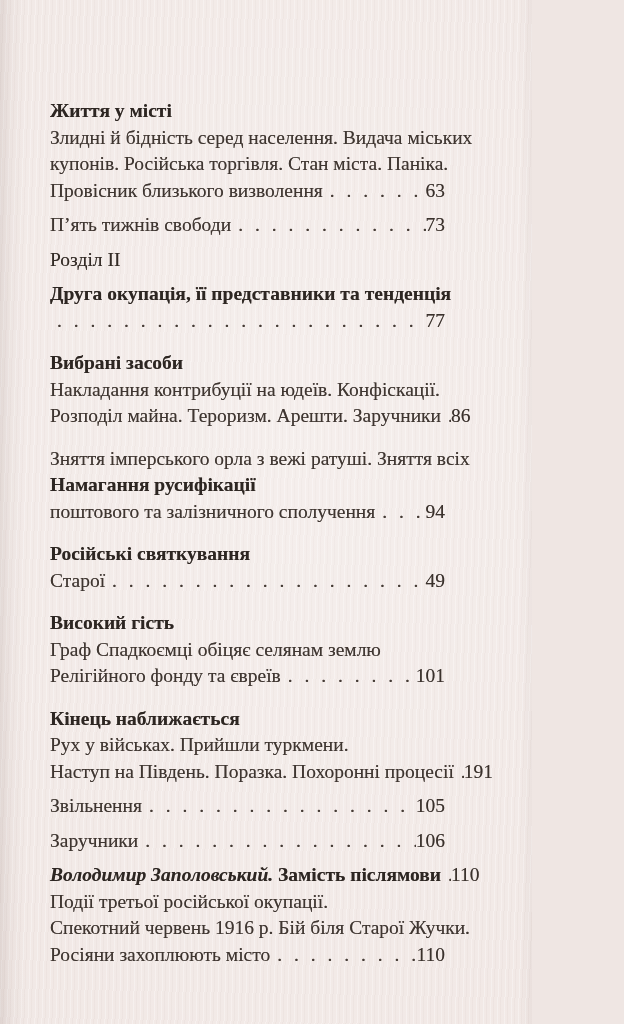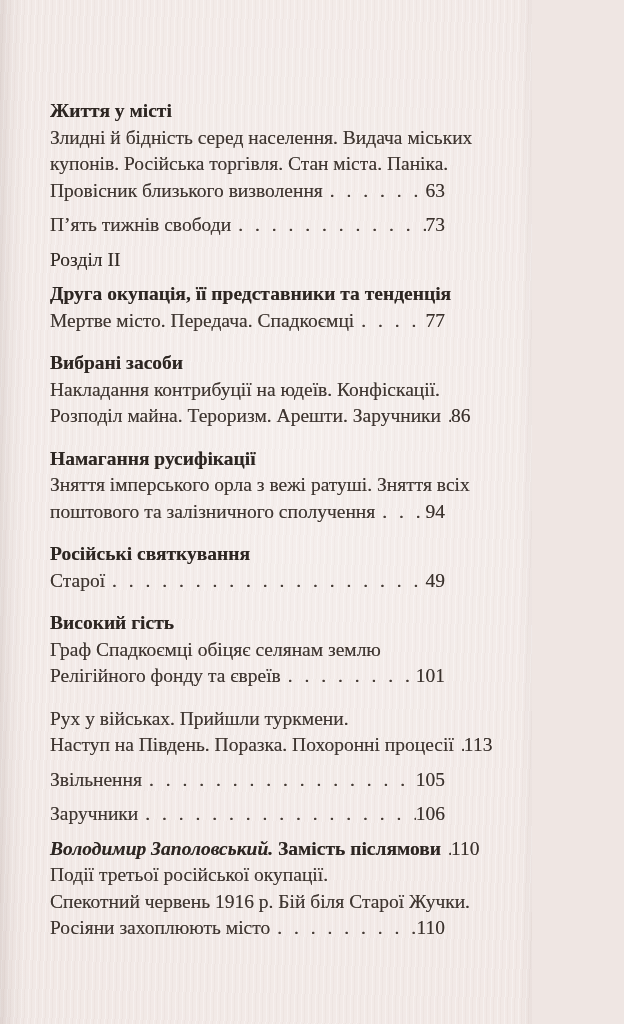--- a/index.html
+++ b/index.html
@@ -78,44 +78,43 @@
       <div class="toc-entry gap">
         <div class="toc-line">
           <span class="line-text"><span class="chapter">Розділ II</span></span>
         </div>
       </div>
       <div class="toc-entry gap">
         <div class="toc-line">
           <span class="line-text"><span class="bold">Друга окупація, її представники та тенденція</span></span>
         </div>
         <div class="toc-line">
-          <span class="line-text"><span>Мертве місто. Передача. Спадкоємці</span></span>
           <span class="leader">. . . . . . . . . . . . . . . . . . . . . . . . . . . . . . . . . . . . . . . . . . . . . . . . . . . . . . . . . . . .</span>
           <span class="pagenum">77</span>
         </div>
       </div>
       <div class="toc-entry">
         <div class="toc-line">
           <span class="line-text"><span class="bold">Вибрані засоби</span></span>
         </div>
         <div class="toc-line">
           <span class="line-text"><span>Накладання контрибуції на юдеїв. Конфіскації.</span></span>
         </div>
         <div class="toc-line">
           <span class="line-text"><span>Розподіл майна. Тероризм. Арешти. Заручники</span></span>
           <span class="leader">. . . . . . . . . . . . . . . . . . . . . . . . . . . . . . . . . . . . . . . . . . . . . . . . . . . . . . . . . . . .</span>
           <span class="pagenum">86</span>
         </div>
       </div>
       <div class="toc-entry">
         <div class="toc-line">
-          <span class="line-text"><span class="bold">Намагання русифікації</span></span>
+          <span class="line-text"><span>Зняття імперського орла з вежі ратуші. Зняття всіх</span></span>
         </div>
         <div class="toc-line">
-          <span class="line-text"><span>Зняття імперського орла з вежі ратуші. Зняття всіх</span></span>
+          <span class="line-text"><span class="bold">Намагання русифікації</span></span>
         </div>
         <div class="toc-line">
           <span class="line-text"><span>поштового та залізничного сполучення</span></span>
           <span class="leader">. . . . . . . . . . . . . . . . . . . . . . . . . . . . . . . . . . . . . . . . . . . . . . . . . . . . . . . . . . . .</span>
           <span class="pagenum">94</span>
         </div>
       </div>
       <div class="toc-entry">
         <div class="toc-line">
           <span class="line-text"><span class="bold">Російські святкування</span></span>
@@ -134,26 +133,29 @@
           <span class="line-text"><span>Граф Спадкоємці обіцяє селянам землю</span></span>
         </div>
         <div class="toc-line">
           <span class="line-text"><span>Релігійного фонду та євреїв</span></span>
           <span class="leader">. . . . . . . . . . . . . . . . . . . . . . . . . . . . . . . . . . . . . . . . . . . . . . . . . . . . . . . . . . . .</span>
           <span class="pagenum">101</span>
         </div>
       </div>
       <div class="toc-entry">
         <div class="toc-line">
+          <span class="line-text"><span class="bold">Кінець наближається</span></span>
+        </div>
+        <div class="toc-line">
           <span class="line-text"><span>Рух у військах. Прийшли туркмени.</span></span>
         </div>
         <div class="toc-line">
           <span class="line-text"><span>Наступ на Південь. Поразка. Похоронні процесії</span></span>
           <span class="leader">. . . . . . . . . . . . . . . . . . . . . . . . . . . . . . . . . . . . . . . . . . . . . . . . . . . . . . . . . . . .</span>
-          <span class="pagenum">113</span>
+          <span class="pagenum">191</span>
         </div>
       </div>
       <div class="toc-entry gap">
         <div class="toc-line">
           <span class="line-text"><span>Звільнення</span></span>
           <span class="leader">. . . . . . . . . . . . . . . . . . . . . . . . . . . . . . . . . . . . . . . . . . . . . . . . . . . . . . . . . . . .</span>
           <span class="pagenum">105</span>
         </div>
       </div>
       <div class="toc-entry gap">

